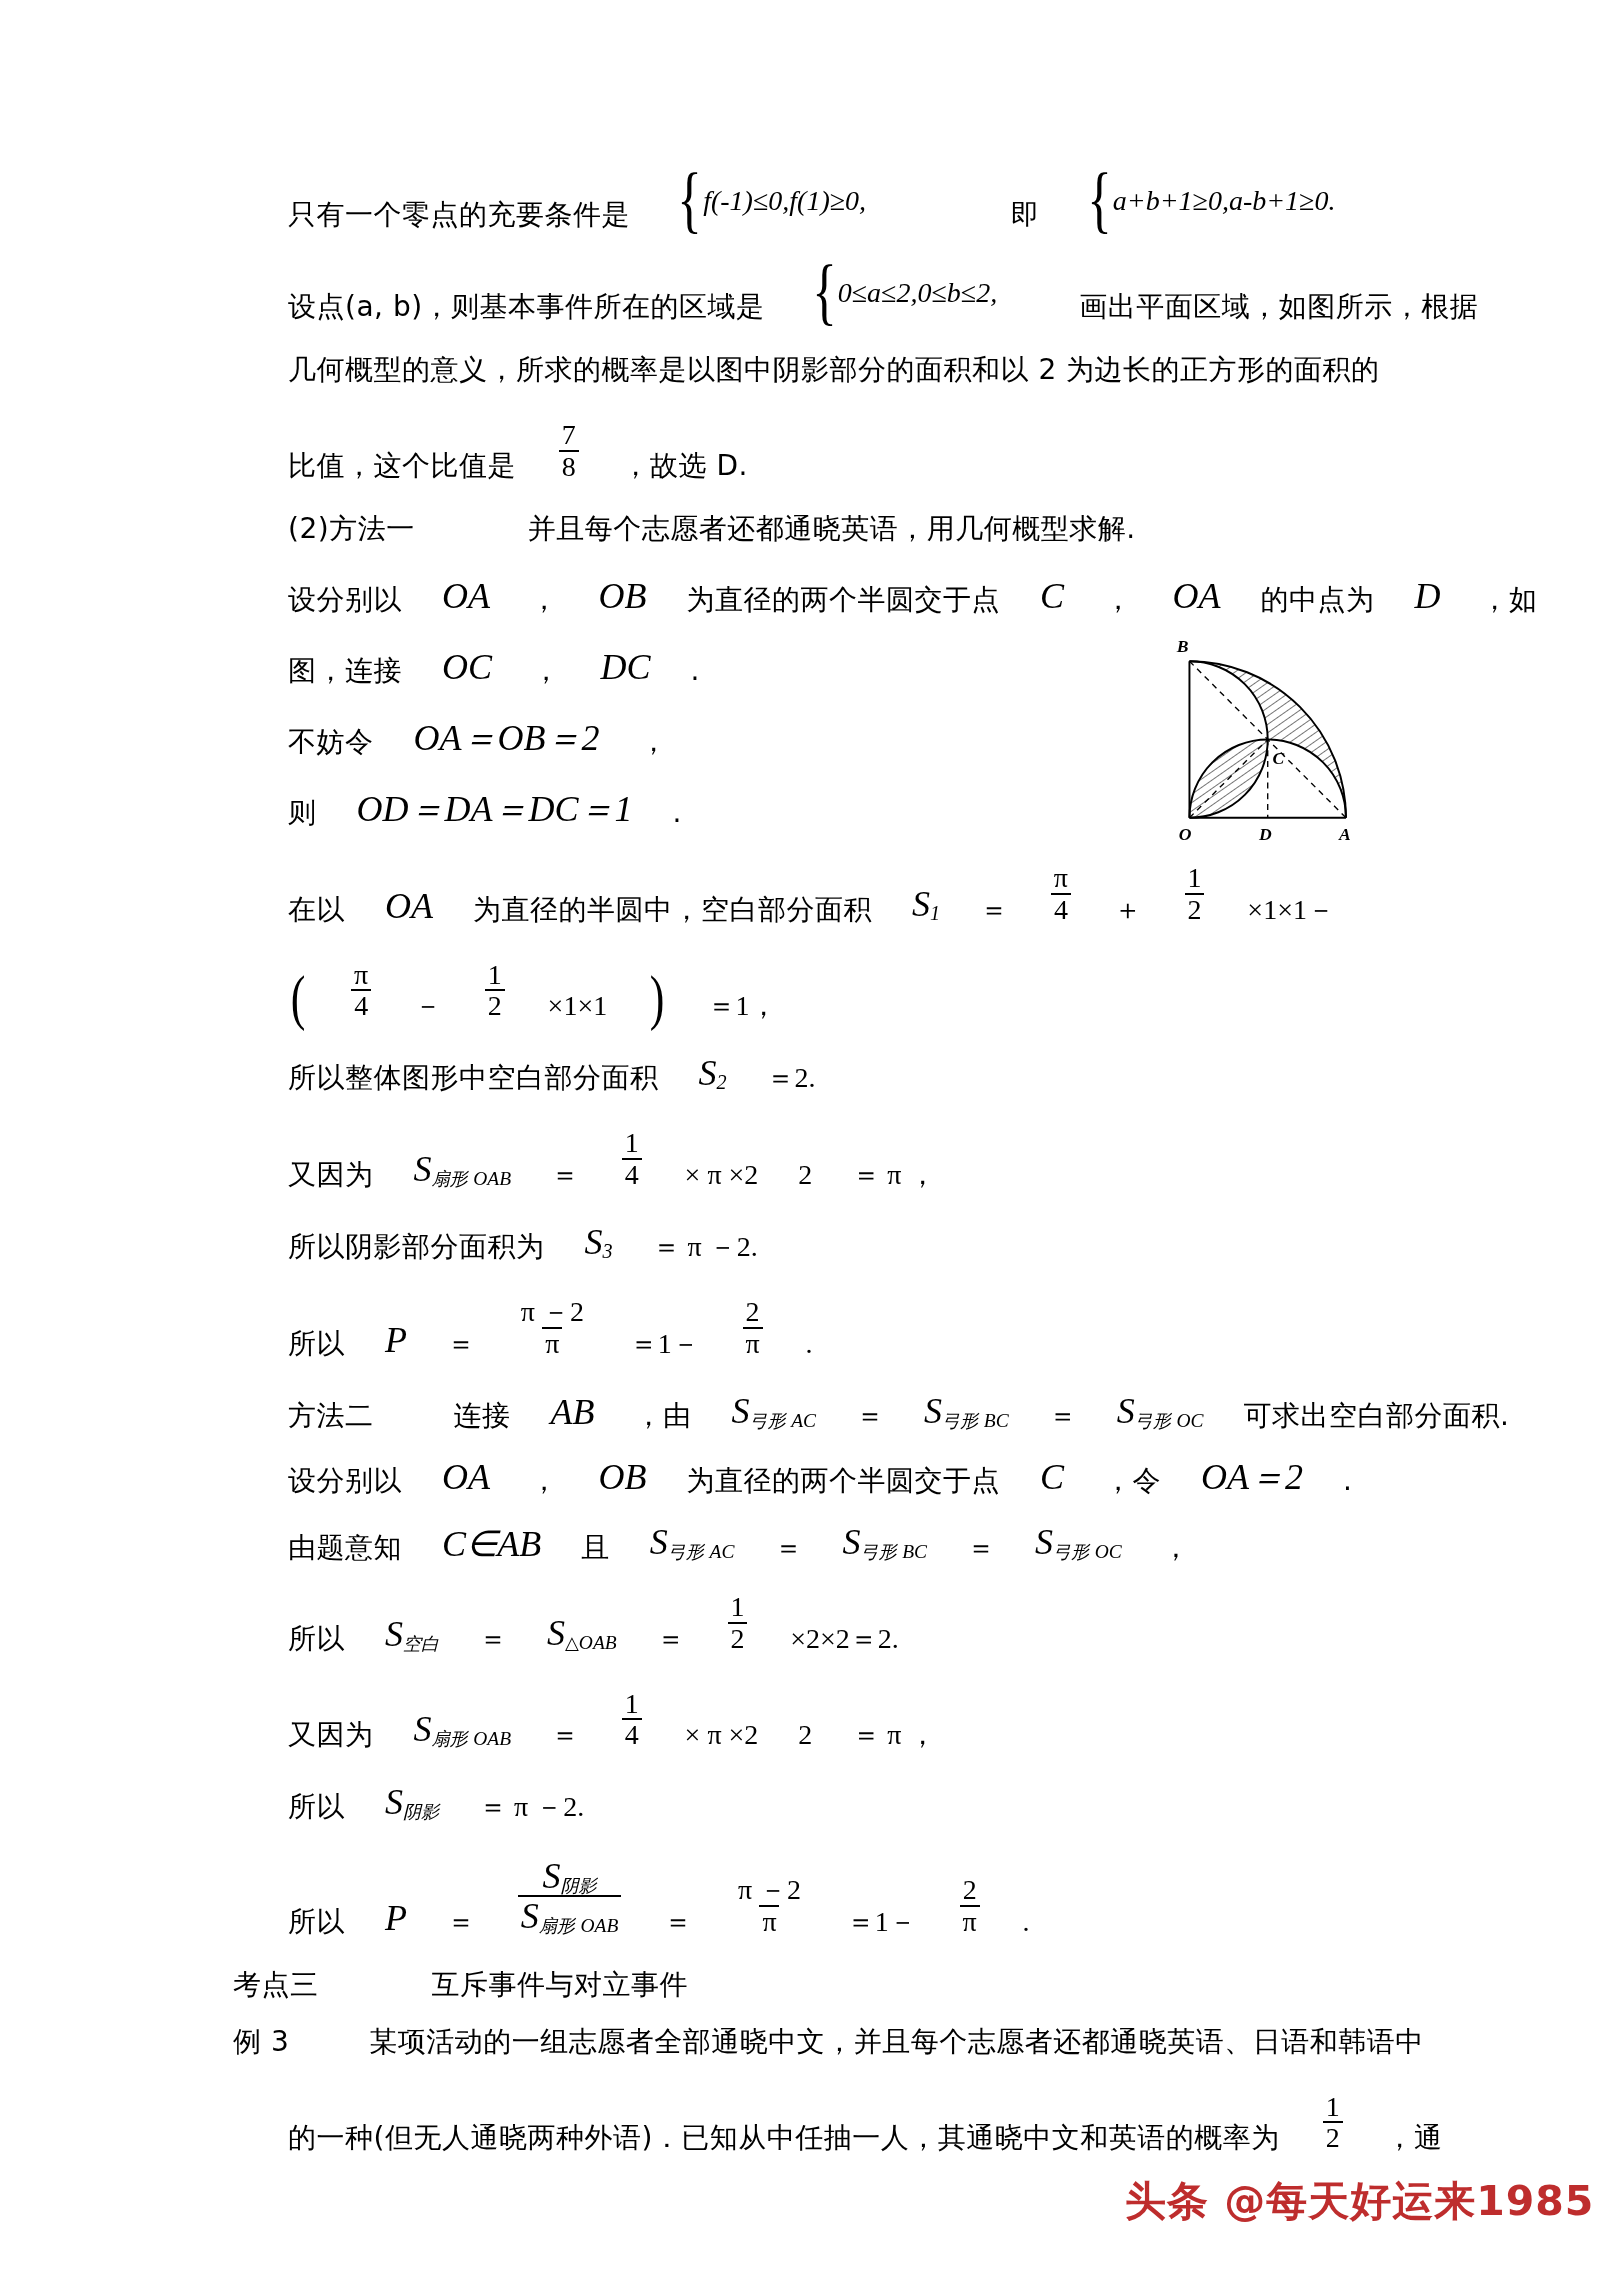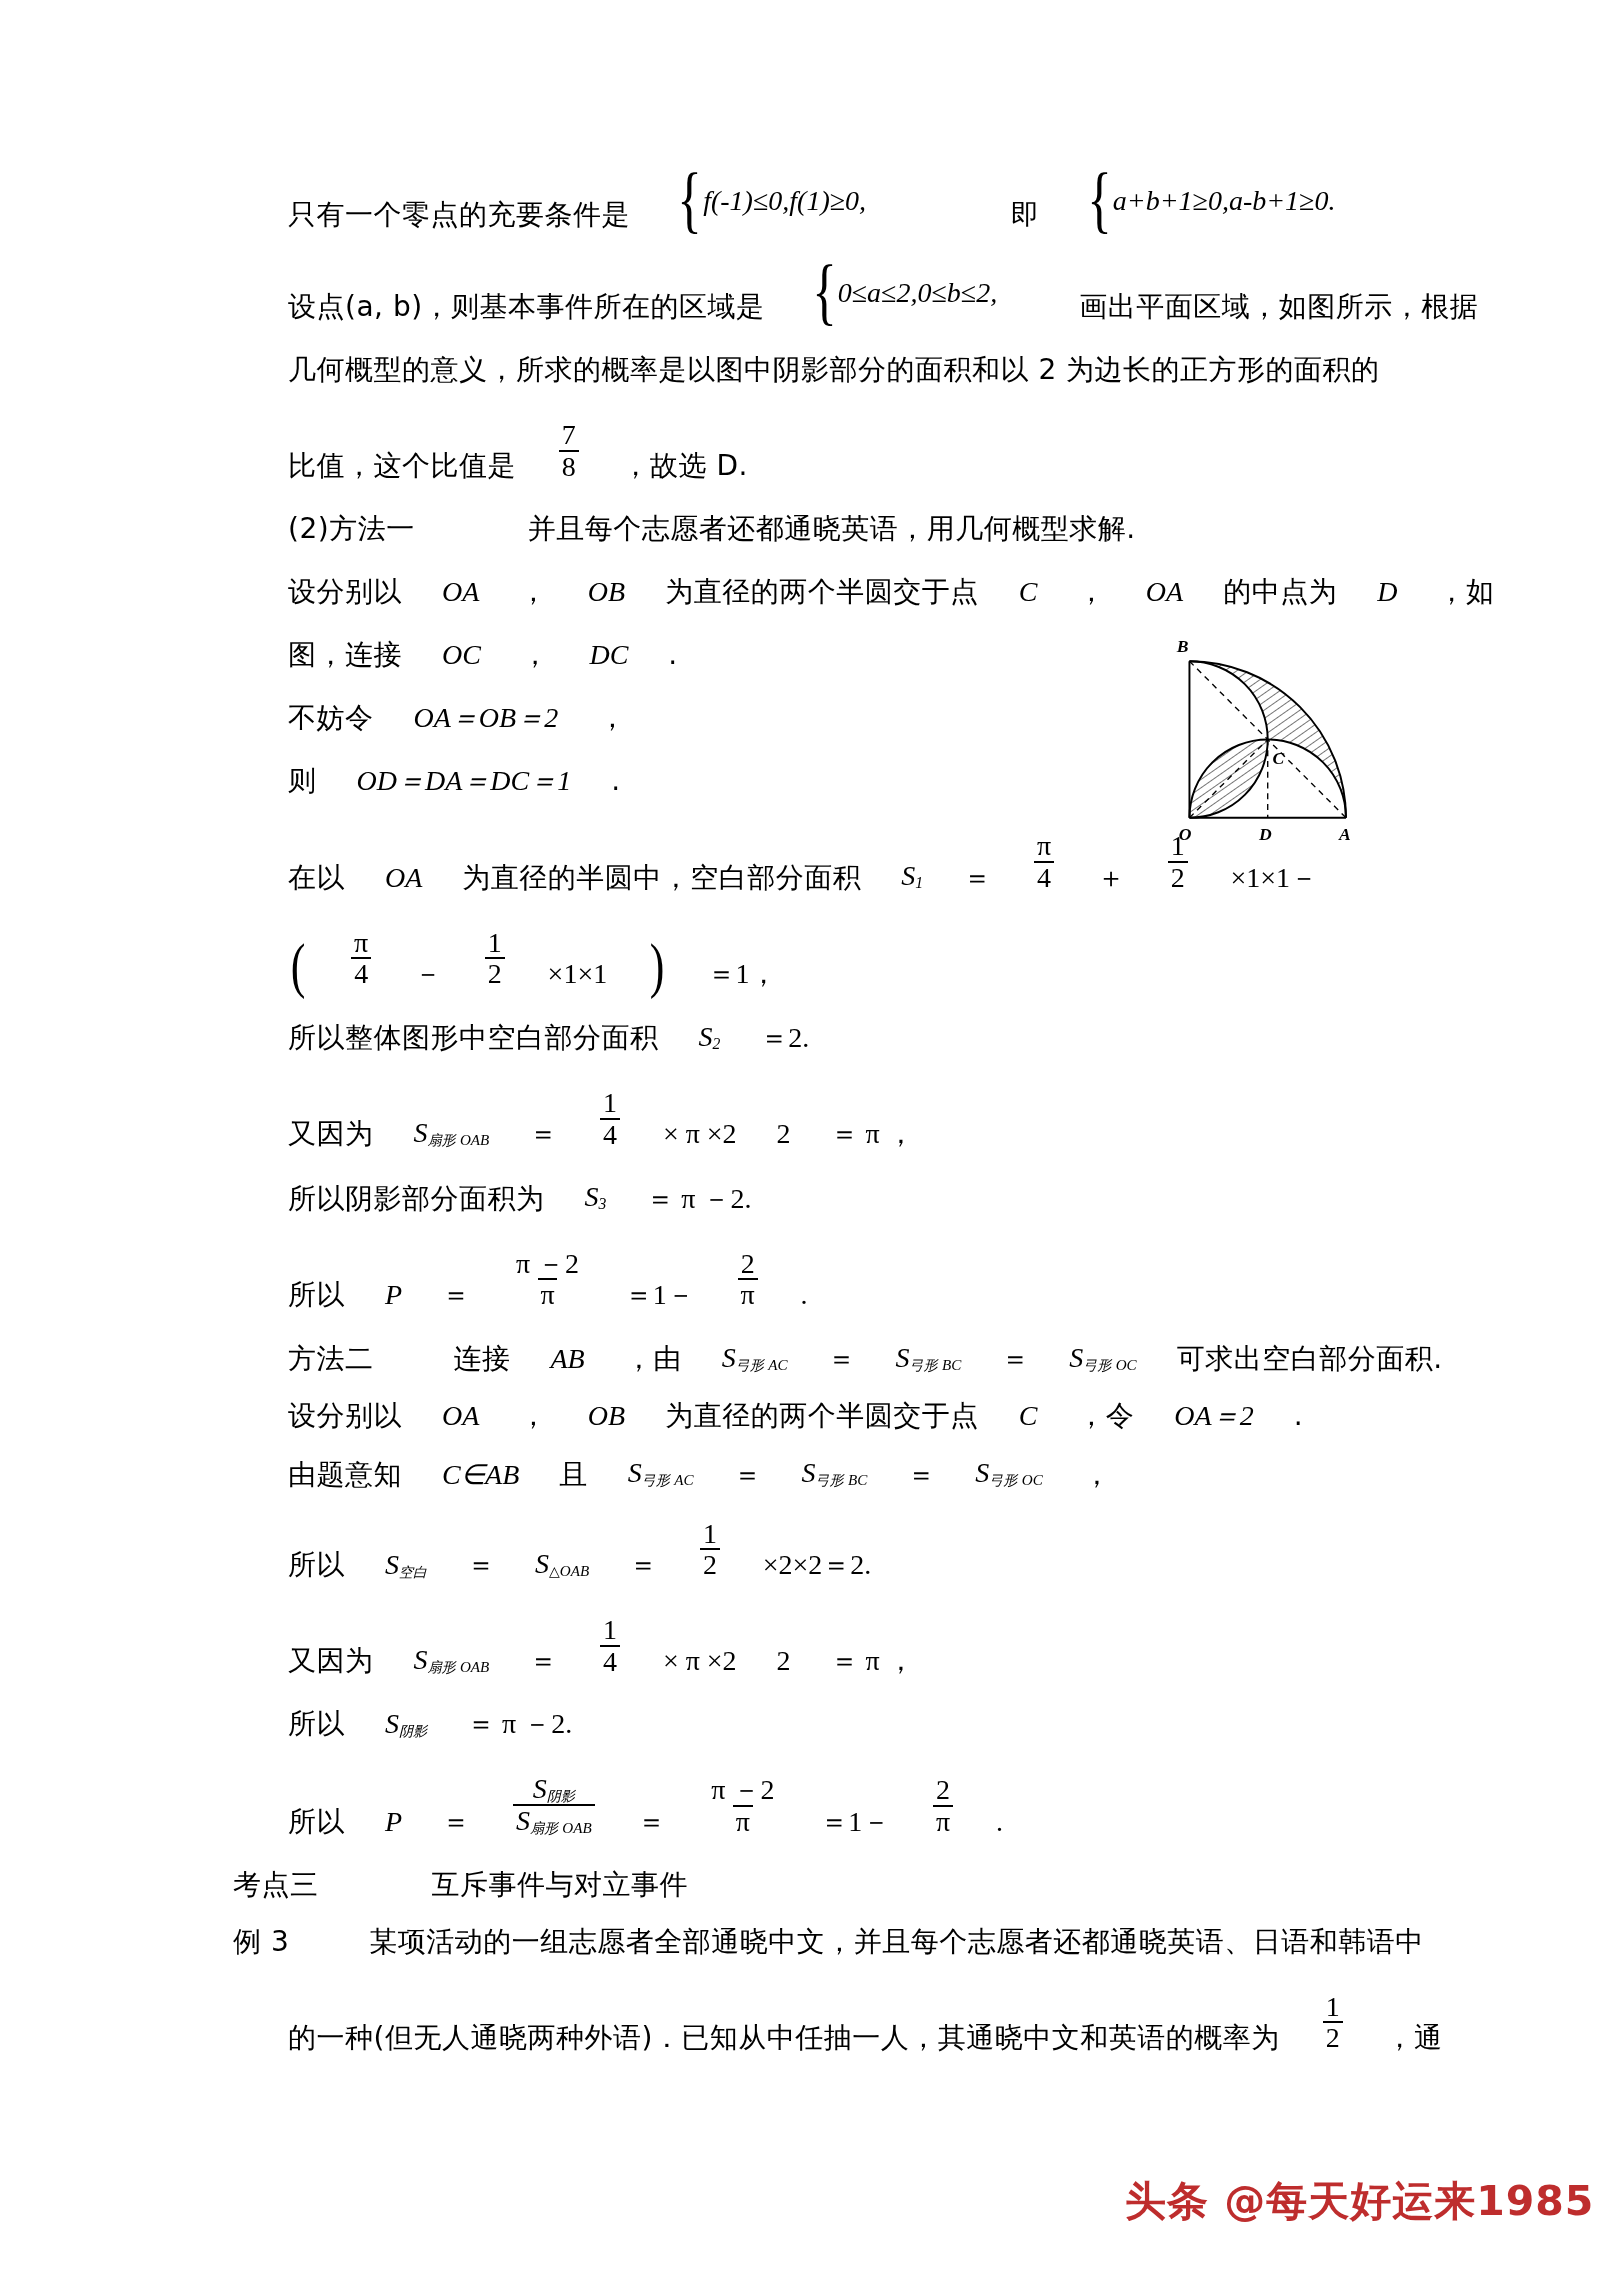--- a/index.html
+++ b/index.html
@@ -30,21 +30,21 @@
     flex-wrap: nowrap;
     font-size: 29px;
     line-height: 1.0;
     margin-bottom: 35px;
     white-space: nowrap;
     gap: 40px;
   }
   .ln-indent { padding-left: 55px; }
   .ln-flush  { padding-left: 0px; }
   .cn { font-family: "DejaVu Sans", "Liberation Sans", sans-serif; font-size: 28px; letter-spacing: 0.5px; }
-  .it { font-style: italic; font-family: "Liberation Serif", serif; font-size: 28px; }
+  .it { font-style: italic; font-family: "Liberation Serif", serif; font-size: 36px; }
   .mt { font-family: "Liberation Serif", serif; font-size: 28px; }
   .sp-l { display: inline-block; width: 33px; }
   .sp-xl { display: inline-block; width: 63px; }
 
   
   .frac {
     display: inline-flex;
     flex-direction: column;
     align-items: center;
     vertical-align: middle;

